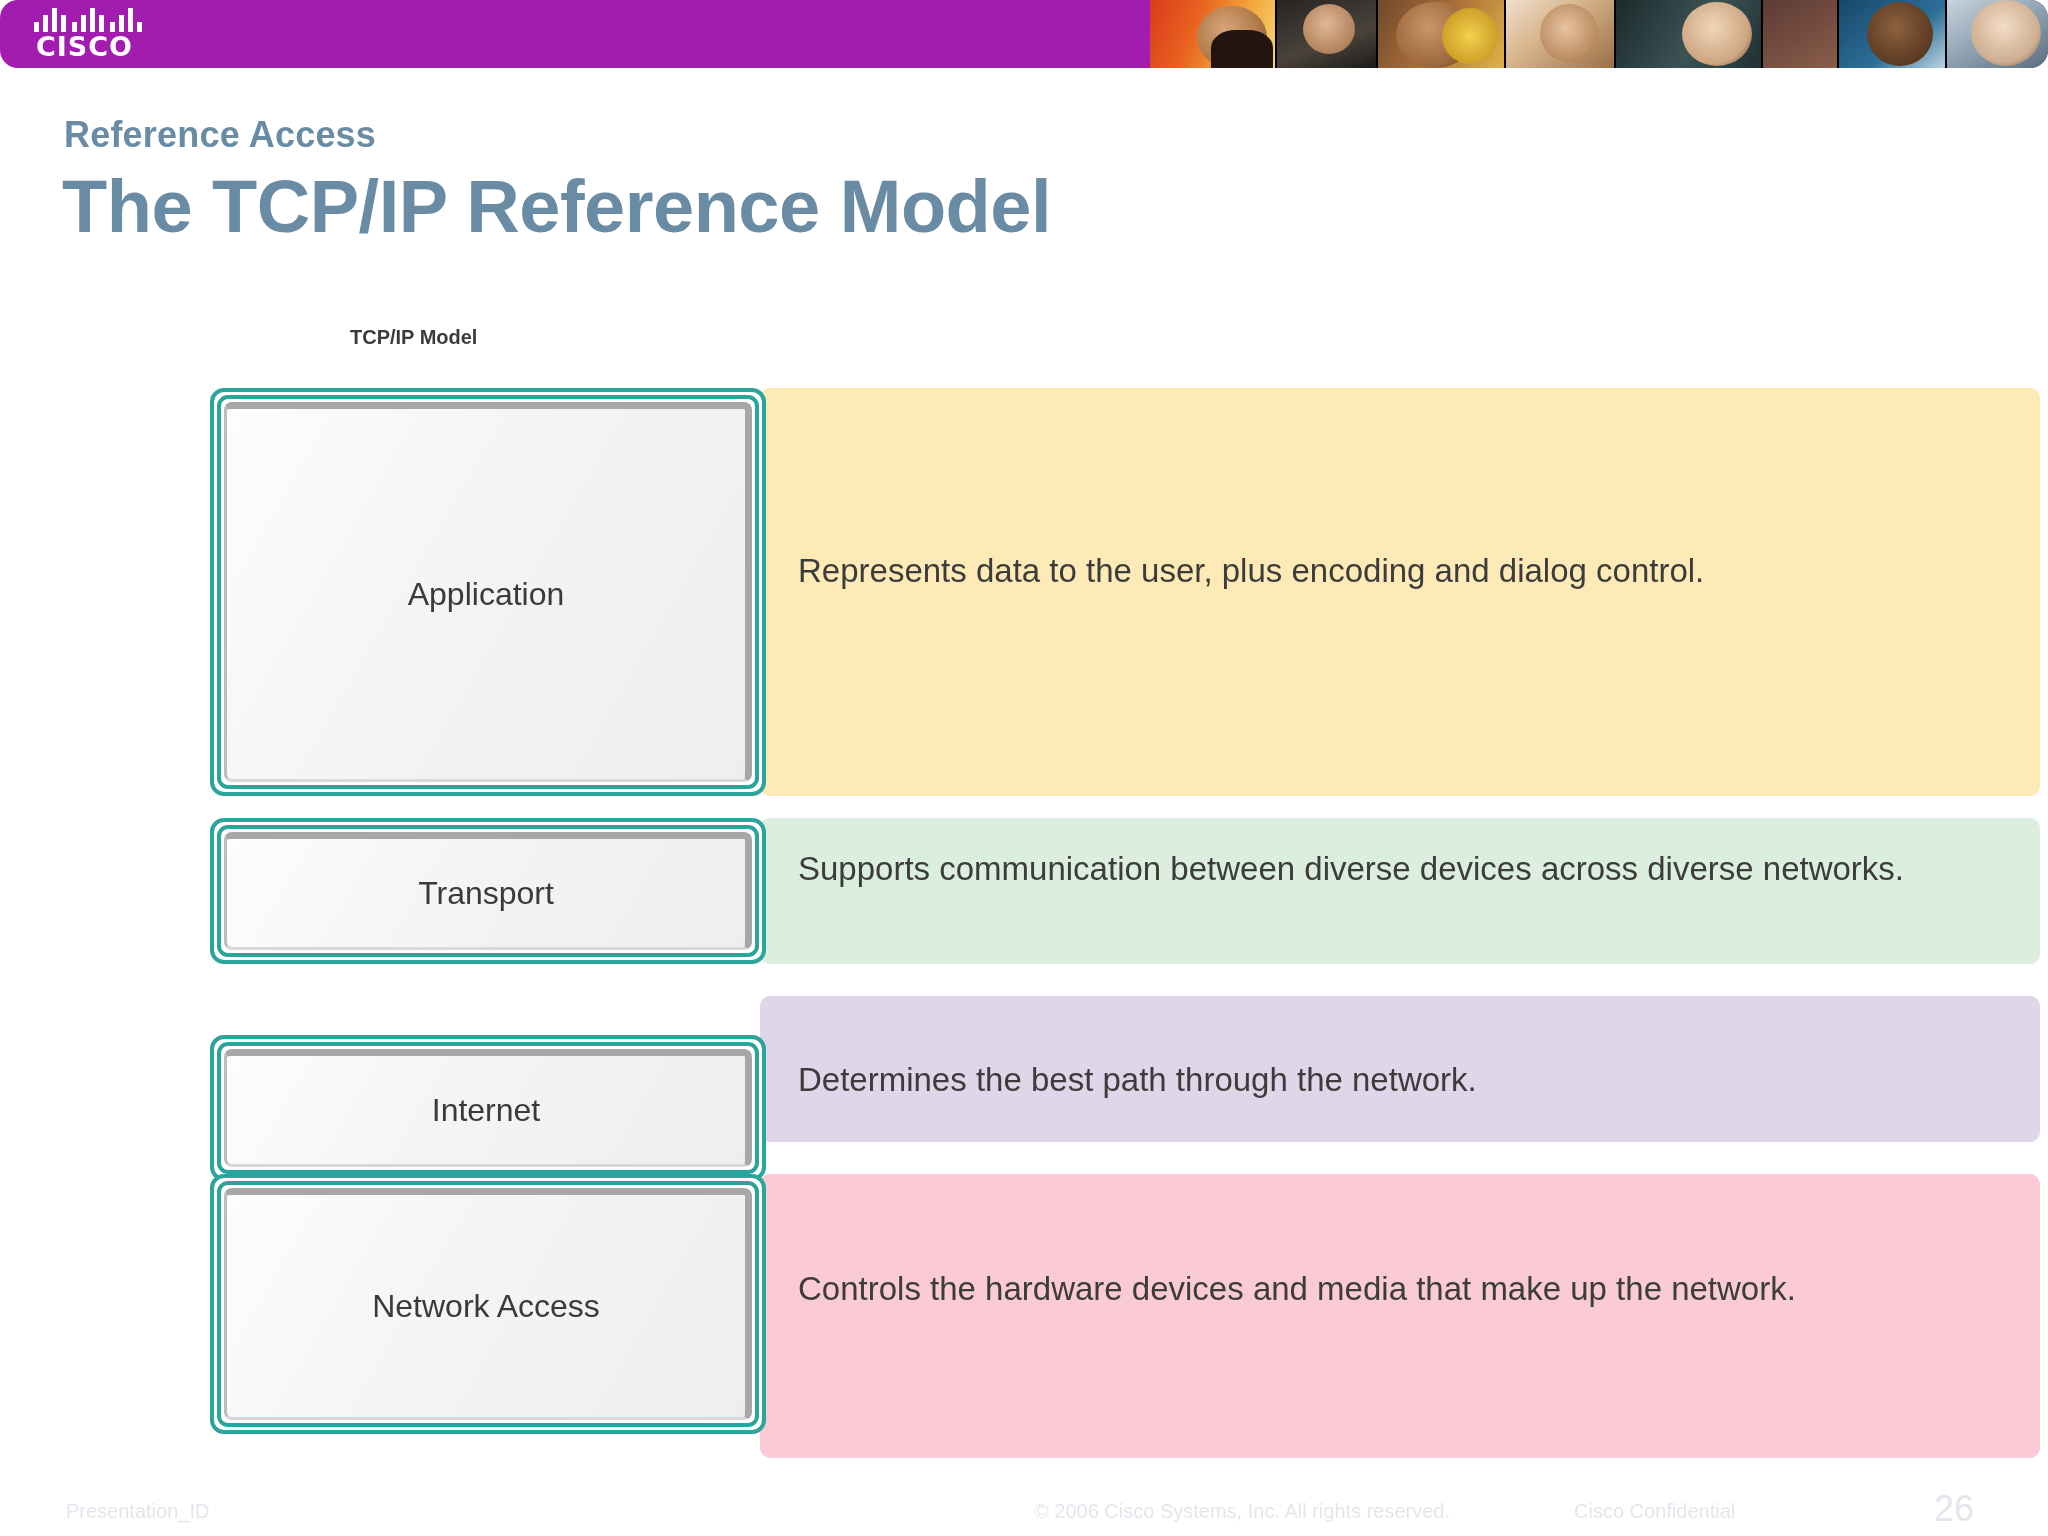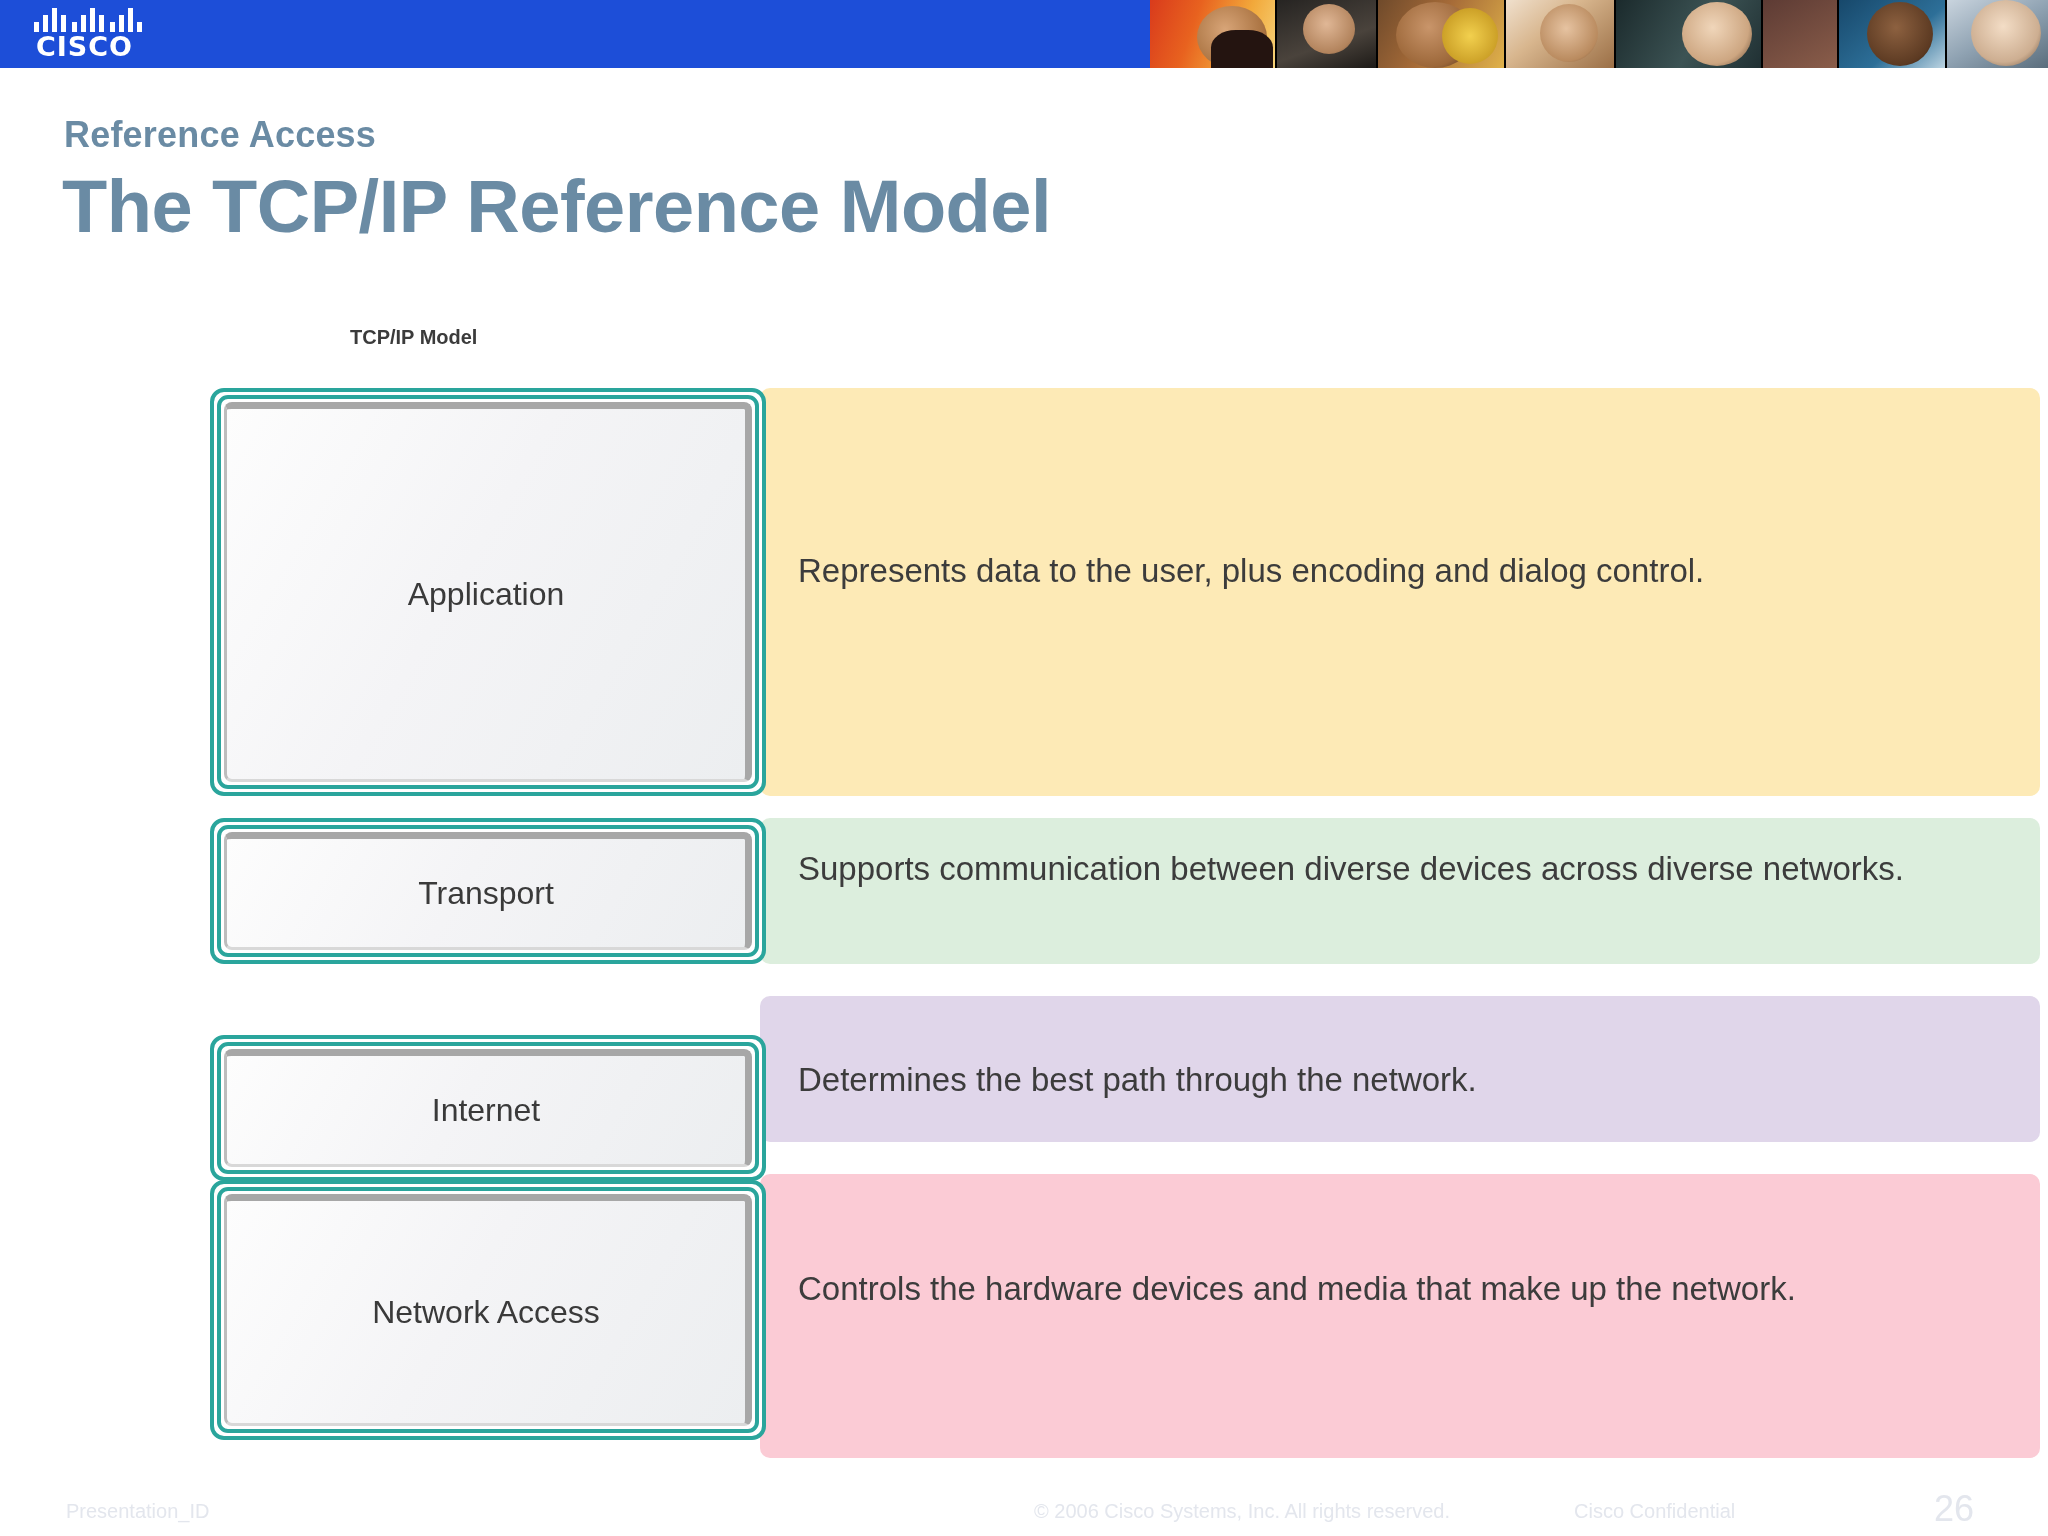--- a/index.html
+++ b/index.html
@@ -14,22 +14,23 @@
     overflow: hidden;
     font-family: "Liberation Sans", sans-serif;
   }
 
   
   .banner {
     position: absolute;
     left: 0; top: 0;
     width: 2048px;
     height: 68px;
-    background: #1d4ed8;
+    background: #a21caf;
     overflow: hidden;
+    border-radius: 18px;
   }
   .cisco-logo {
     position: absolute;
     left: 34px;
     top: 8px;
     width: 120px;
     height: 52px;
   }
   .cisco-bars {
     position: relative;
@@ -278,21 +279,21 @@
           <span class="layer-label">Internet</span>
         </div>
       </div>
     </div>
   </div>
 
   <div class="layer-row" style="top:1174px;height:260px;width:1620px;">
     <div class="layer-panel" style="height:284px;background:#fbcbd5;">
       <div class="panel-text" style="top:92px;">Controls the hardware devices and media that make up the network.</div>
     </div>
-    <div class="layer-box" style="height:260px;margin-top:6px;">
+    <div class="layer-box" style="height:260px;">
       <div class="layer-box-inner">
         <div class="layer-box-face">
           <span class="layer-label">Network Access</span>
         </div>
       </div>
     </div>
   </div>
 
 </div>
 

